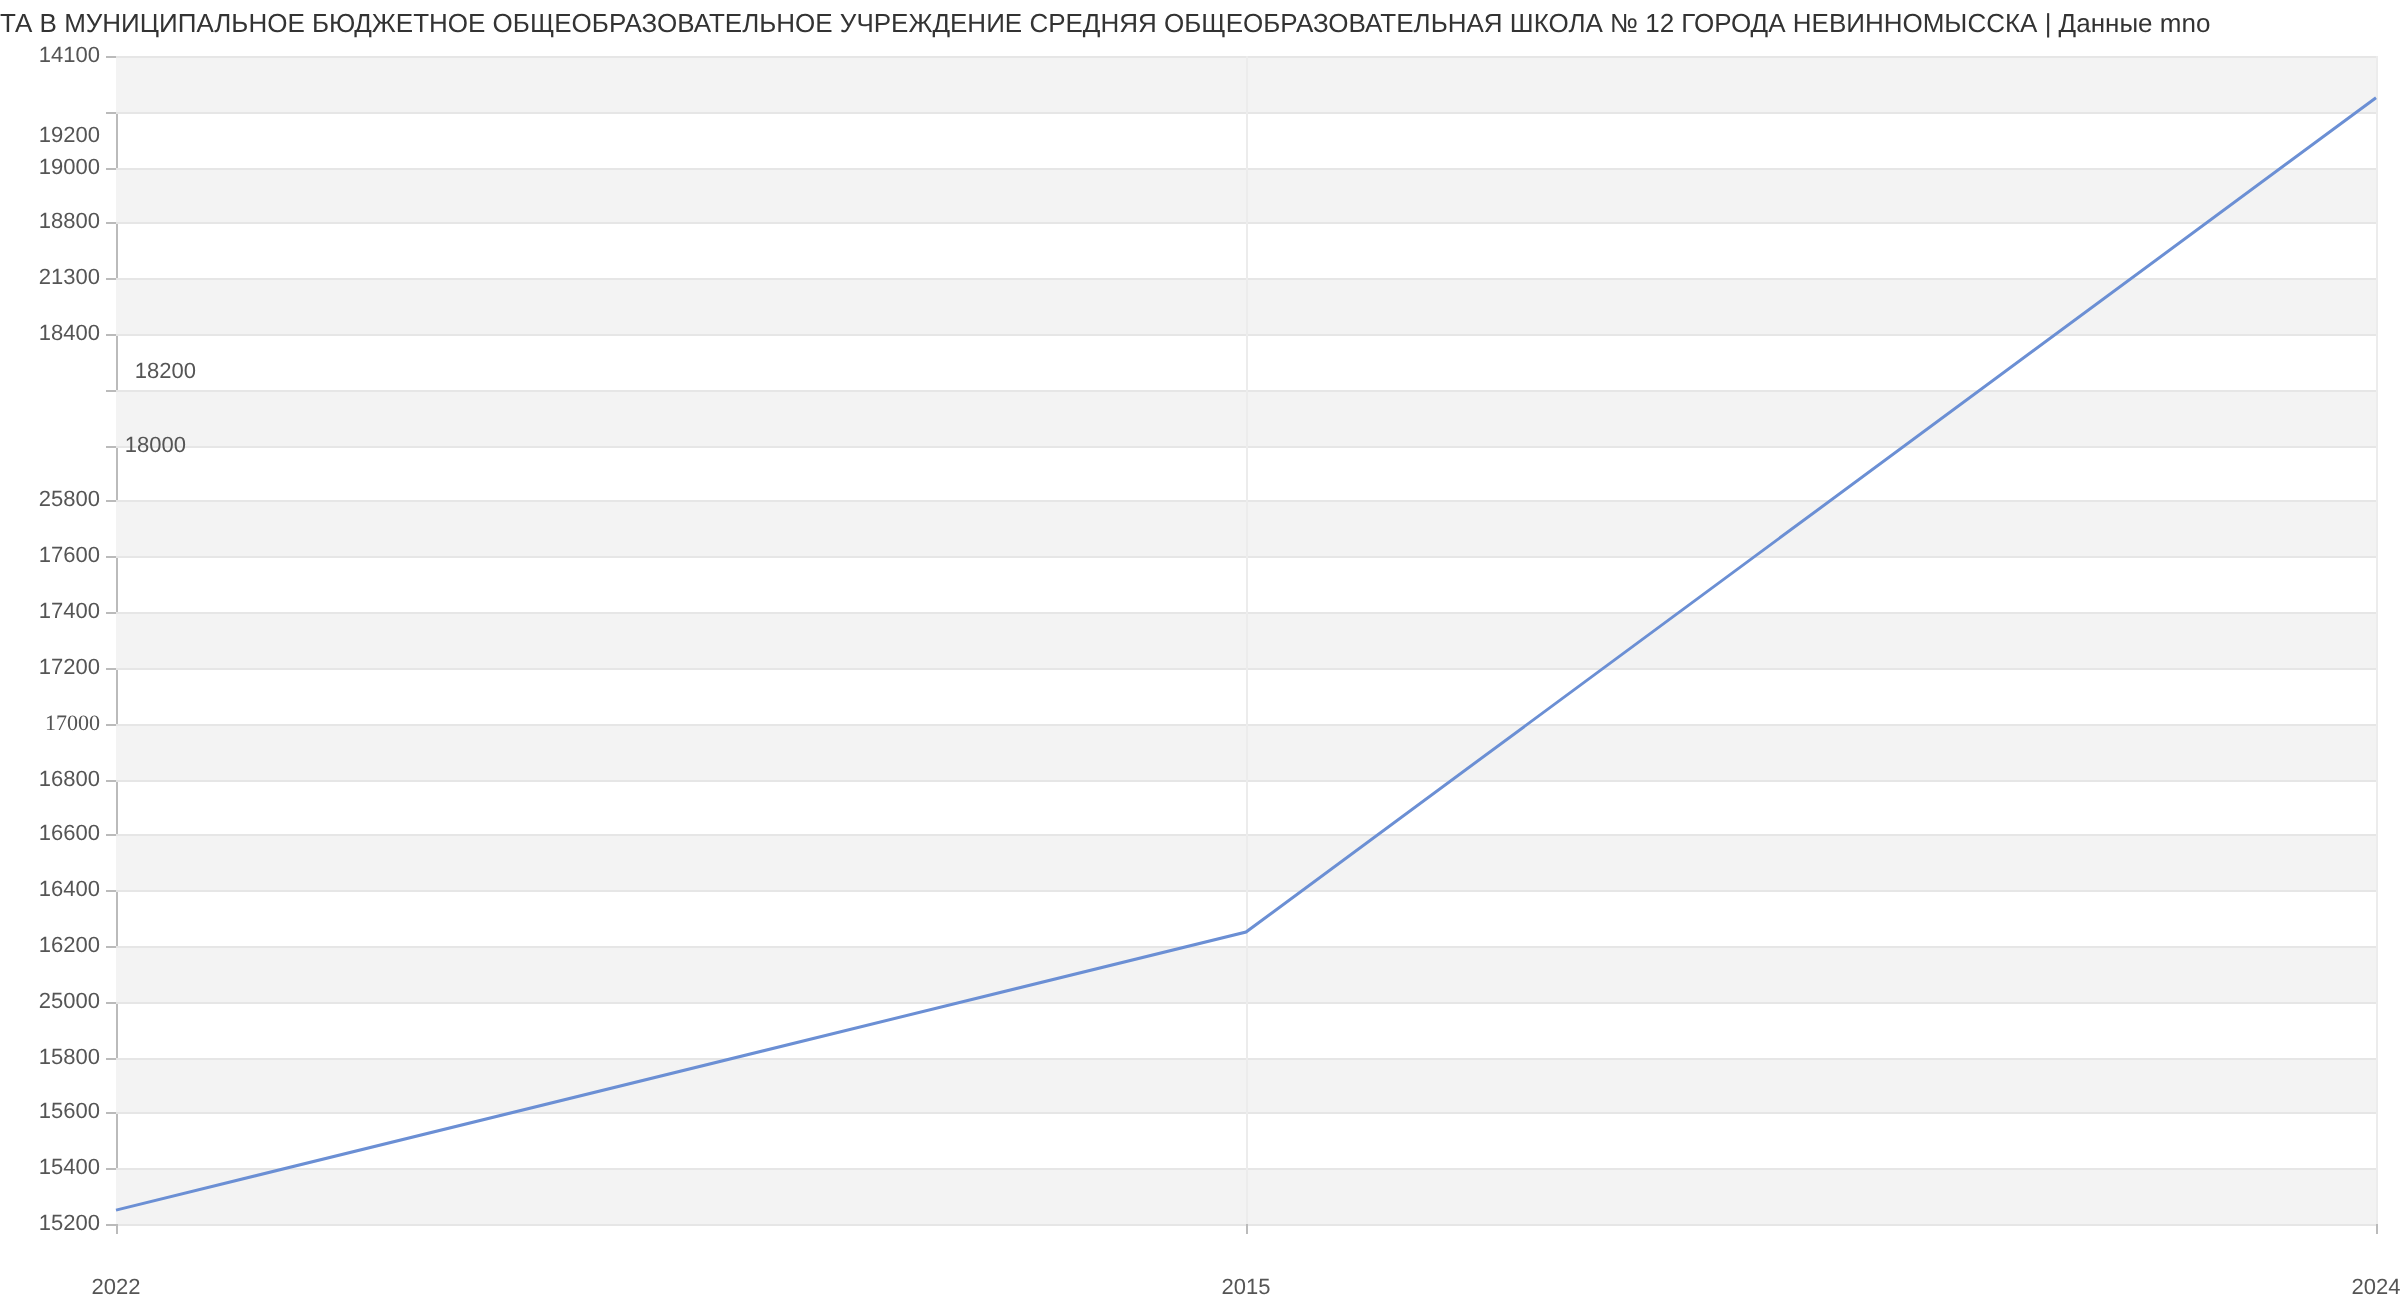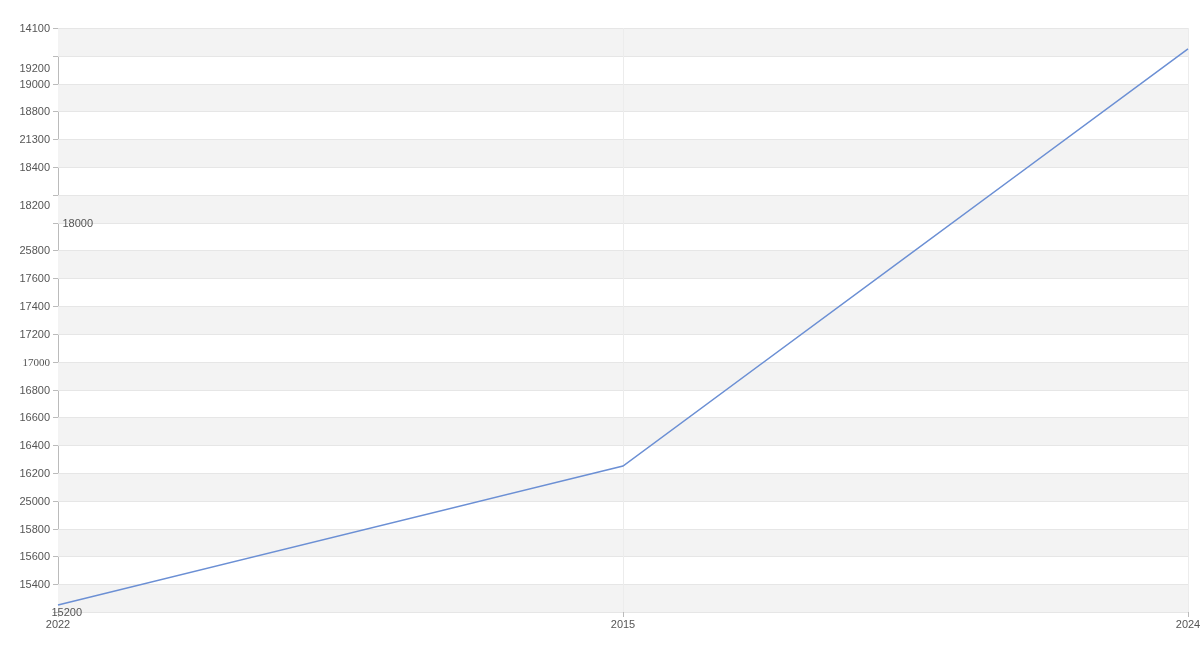--- a/index.html
+++ b/index.html
@@ -46,21 +46,21 @@
     position: absolute;
     left: 0;
     width: 50px;
     text-align: right;
     font-size: 11px;
     color: #555;
     transform: translateY(-50%);
   }
   .x-tick-label {
     position: absolute;
-    top: 618px;
+    top: 638px;
     font-size: 11px;
     color: #555;
     transform: translateX(-50%);
     text-align: center;
   }
   .band {
     position: absolute;
     left: 0;
     width: 100%;
     background: #f3f3f3;
@@ -104,20 +104,21 @@
   .series-path {
     fill: none;
     stroke: #6b8fd4;
     stroke-width: 1.5;
   }
 </style>
 </head>
 <body>
 
 <div class="chart-wrap">
+  <div class="title">ТА В МУНИЦИПАЛЬНОЕ БЮДЖЕТНОЕ ОБЩЕОБРАЗОВАТЕЛЬНОЕ УЧРЕЖДЕНИЕ СРЕДНЯЯ ОБЩЕОБРАЗОВАТЕЛЬНАЯ ШКОЛА № 12 ГОРОДА НЕВИННОМЫССКА | Данные mno</div>
 
   <div class="y-axis-line"></div>
 
   <div class="plot-area" id="plot">
       <div class="band" style="top: 0px; height: 27.8095px;"></div>
       <div class="band" style="top: 55.619px; height: 27.8095px;"></div>
       <div class="band" style="top: 111.238px; height: 27.8095px;"></div>
       <div class="band" style="top: 166.857px; height: 27.8095px;"></div>
       <div class="band" style="top: 222.476px; height: 27.8095px;"></div>
       <div class="band" style="top: 278.095px; height: 27.8095px;"></div>
@@ -172,36 +173,36 @@
       <div class="y-tick-mark" style="top: 139.048px;"></div>
       <div class="y-tick-mark" style="top: 111.238px;"></div>
       <div class="y-tick-mark" style="top: 83.4286px;"></div>
       <div class="y-tick-mark" style="top: 55.619px;"></div>
       <div class="y-tick-mark" style="top: 27.8095px;"></div>
       <div class="y-tick-mark" style="top: 0px;"></div>
       <div class="x-tick-mark" style="left: 0px;"></div>
       <div class="x-tick-mark" style="left: 565px;"></div>
       <div class="x-tick-mark" style="left: 1130px;"></div>
     </div>
-<div class="y-tick-label" style="top: 612px; padding-left: 32px;">15200</div>
+<div class="y-tick-label" style="top: 612px;">15200</div>
     <div class="y-tick-label" style="top: 584.19px;">15400</div>
     <div class="y-tick-label" style="top: 556.381px;">15600</div>
     <div class="y-tick-label" style="top: 528.571px;">15800</div>
     <div class="y-tick-label" style="top: 500.762px;">25000</div>
     <div class="y-tick-label" style="top: 472.952px;">16200</div>
     <div class="y-tick-label" style="top: 445.143px;">16400</div>
     <div class="y-tick-label" style="top: 417.333px;">16600</div>
     <div class="y-tick-label" style="top: 389.524px;">16800</div>
     <div class="y-tick-label" style="top: 361.714px; font-family: Liberation Serif, serif;">17000</div>
     <div class="y-tick-label" style="top: 333.905px;">17200</div>
     <div class="y-tick-label" style="top: 306.095px;">17400</div>
     <div class="y-tick-label" style="top: 278.286px;">17600</div>
     <div class="y-tick-label" style="top: 250.476px;">25800</div>
     <div class="y-tick-label" style="top: 222.667px; margin-left: 43px;">18000</div>
-    <div class="y-tick-label" style="top: 205px;">18200</div>
+    <div class="y-tick-label" style="top: 186px; margin-left: 48px;">18200</div>
     <div class="y-tick-label" style="top: 167.048px;">18400</div>
     <div class="y-tick-label" style="top: 139.238px;">21300</div>
     <div class="y-tick-label" style="top: 111.429px;">18800</div>
     <div class="y-tick-label" style="top: 83.619px;">19000</div>
     <div class="y-tick-label" style="top: 68px;">19200</div>
     <div class="y-tick-label" style="top: 28px;">14100</div>
     <div class="x-tick-label" style="left: 58px;">2022</div>
     <div class="x-tick-label" style="left: 623px;">2015</div>
     <div class="x-tick-label" style="left: 1188px;">2024</div>
   </div>

